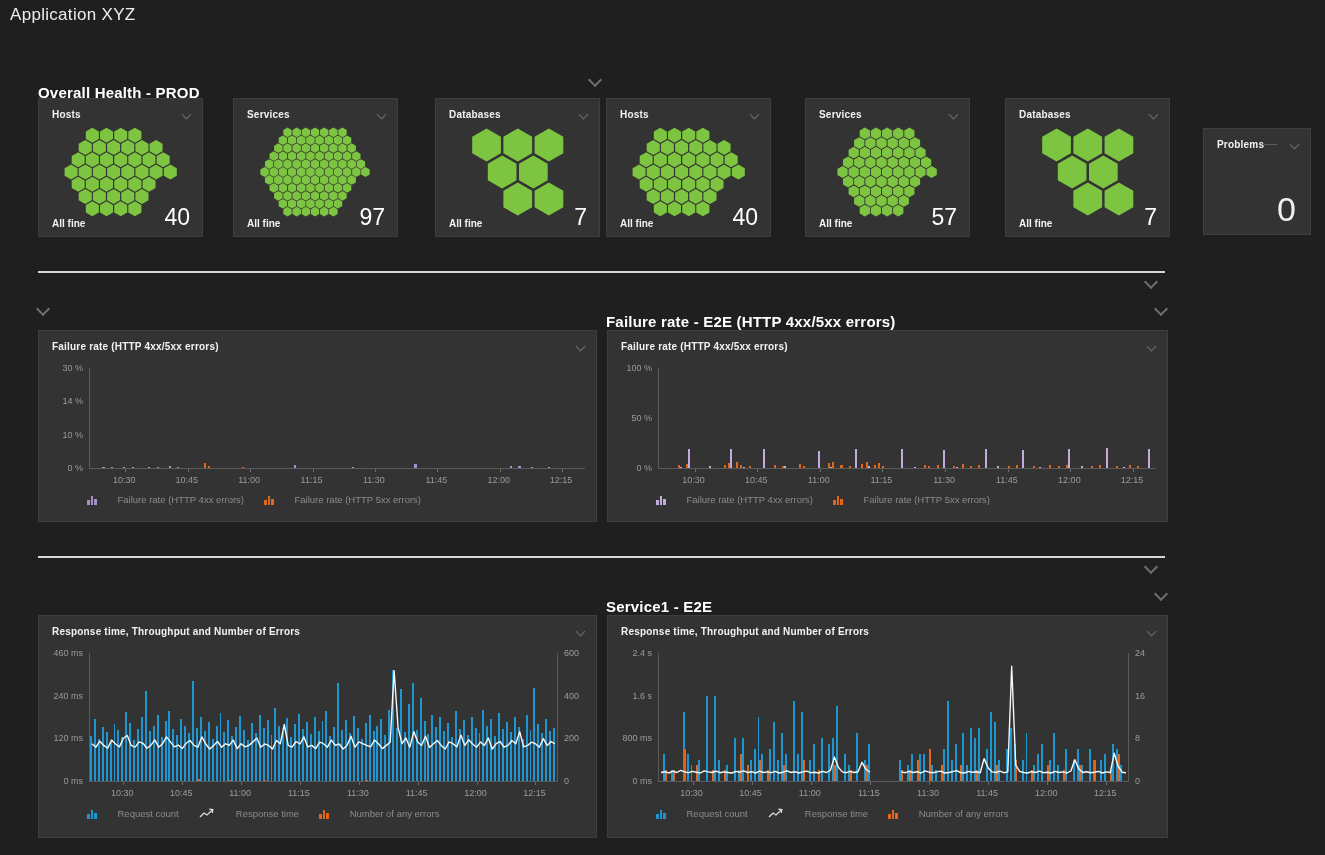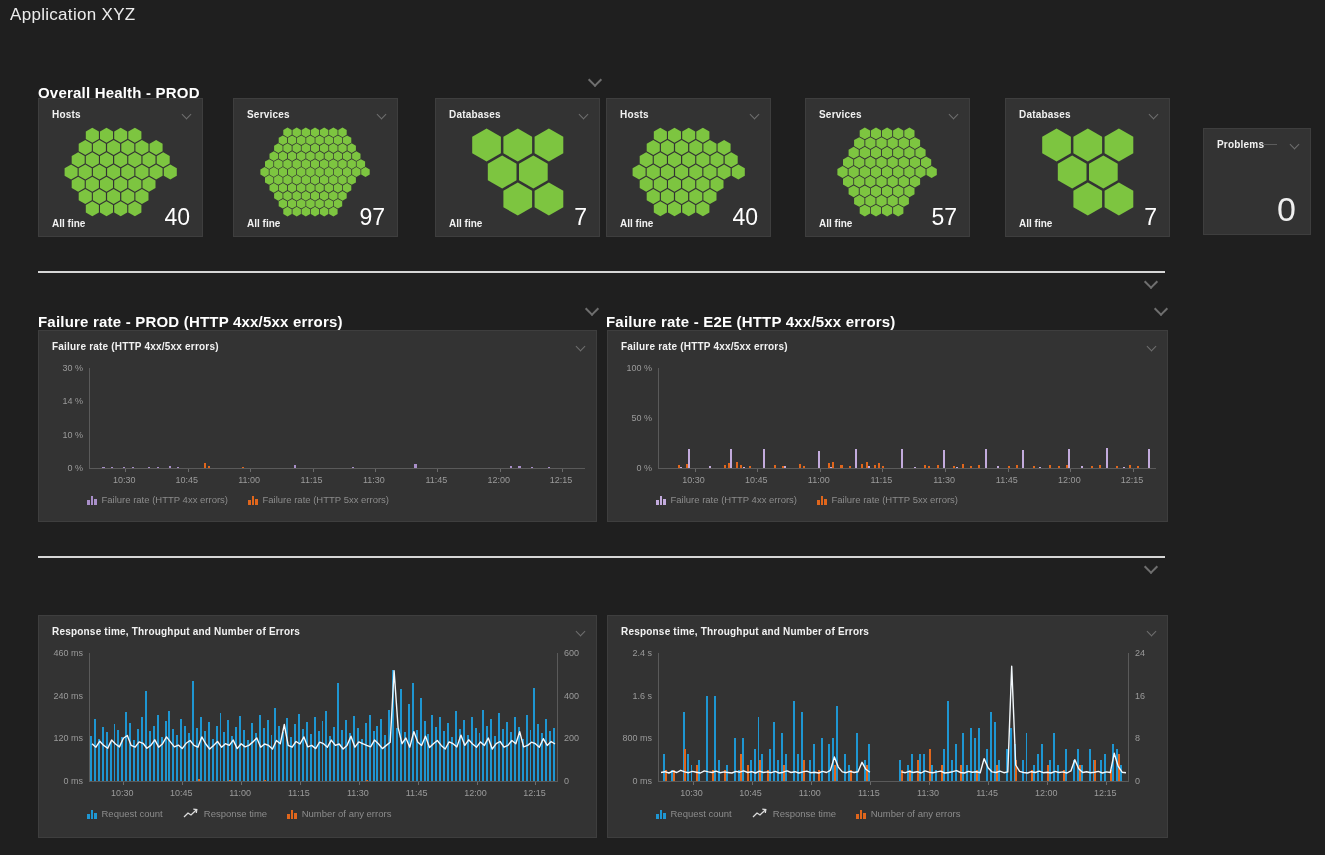--- a/index.html
+++ b/index.html
@@ -22,21 +22,21 @@
   .prob-num{position:absolute;right:14px;bottom:8px;font-size:34px;color:#efefef;line-height:1;font-weight:400;}
   .prob-dash{width:26px;height:1px;background:#5c5c5c;margin-left:auto;margin-right:14px;}
   .plot{position:absolute;border-left:1px solid #5a5a5a;border-bottom:1px solid #5a5a5a;box-sizing:content-box;}
   .service-tile .plot{border-right:1px solid #5a5a5a;}
   .bar{position:absolute;bottom:0;display:block;}
   .tickmark{position:absolute;bottom:-4px;width:1px;height:3px;background:#6a6a6a;display:block;}
   .ylabel{position:absolute;font-size:9px;color:#9b9b9b;white-space:nowrap;}
   .ylabel.yl{text-align:right;}
   .xtick{position:absolute;font-size:9px;color:#9b9b9b;transform:translateX(-50%);white-space:nowrap;}
   .legend{position:absolute;display:flex;gap:20px;align-items:flex-end;}
-  .leg-item{display:flex;align-items:flex-end;gap:5px;font-size:9.5px;color:#8c8c8c;white-space:nowrap;}
+  .leg-item{display:flex;align-items:flex-end;gap:21px;font-size:9.5px;color:#8c8c8c;white-space:nowrap;}
   .leg-bars{display:inline-flex;align-items:flex-end;gap:1px;height:10px;}
   .leg-bars span{display:inline-block;width:2.5px;}
   .linesvg{position:absolute;left:0;top:0;}
 </style>
 </head>
 <body>
 
 <div id="stage">
   <div class="page-title">Application XYZ</div>
 
@@ -384,21 +384,20 @@
       <span class="prob-dash"></span>
       <span class="chev small"></span>
     </div>
     <div class="prob-num">0</div>
   </div>
 
   <div class="divider" style="left:38px;top:271px;width:1127px"></div>
   <span class="chev div-chev" style="left:1146px;top:277px"></span>
 
   <div class="section-head" style="left:38px;top:299px;width:559px">
-    <span class="st">Failure rate - PROD (HTTP 4xx/5xx errors)</span>
     <span class="chev"></span>
   </div>
   <div class="section-head" style="left:606px;top:299px;width:560px">
     <span class="st">Failure rate - E2E (HTTP 4xx/5xx errors)</span>
     <span class="chev"></span>
   </div>
 
   <div class="tile failure-tile" style="left:38px;top:330px;width:559px;height:192px">
     <div class="tile-head">
       <span class="tile-title">Failure rate (HTTP 4xx/5xx errors)</span>
@@ -567,20 +566,24 @@
       <span class="xtick" style="left: 273.441px; top: 144px;">11:15</span>
       <span class="xtick" style="left: 336.088px; top: 144px;">11:30</span>
       <span class="xtick" style="left: 398.735px; top: 144px;">11:45</span>
       <span class="xtick" style="left: 461.382px; top: 144px;">12:00</span>
       <span class="xtick" style="left: 524.029px; top: 144px;">12:15</span>
     </div>
 
   <div class="divider" style="left:38px;top:556px;width:1127px"></div>
   <span class="chev div-chev" style="left:1146px;top:562px"></span>
 
+  <div class="section-head" style="left:606px;top:584px;width:560px">
+    <span class="st">Service1 - E2E</span>
+    <span class="chev"></span>
+  </div>
 
   <div class="tile service-tile" style="left:38px;top:615px;width:559px;height:223px">
     <div class="tile-head">
       <span class="tile-title">Response time, Throughput and Number of Errors</span>
       <span class="chev small"></span>
     </div>
     <div class="plot" style="left:50px;top:37px;width:467px;height:128px">
         <i class="tickmark" style="left: 33.3571px;"></i>
         <i class="tickmark" style="left: 92.2227px;"></i>
         <i class="tickmark" style="left: 151.088px;"></i>

